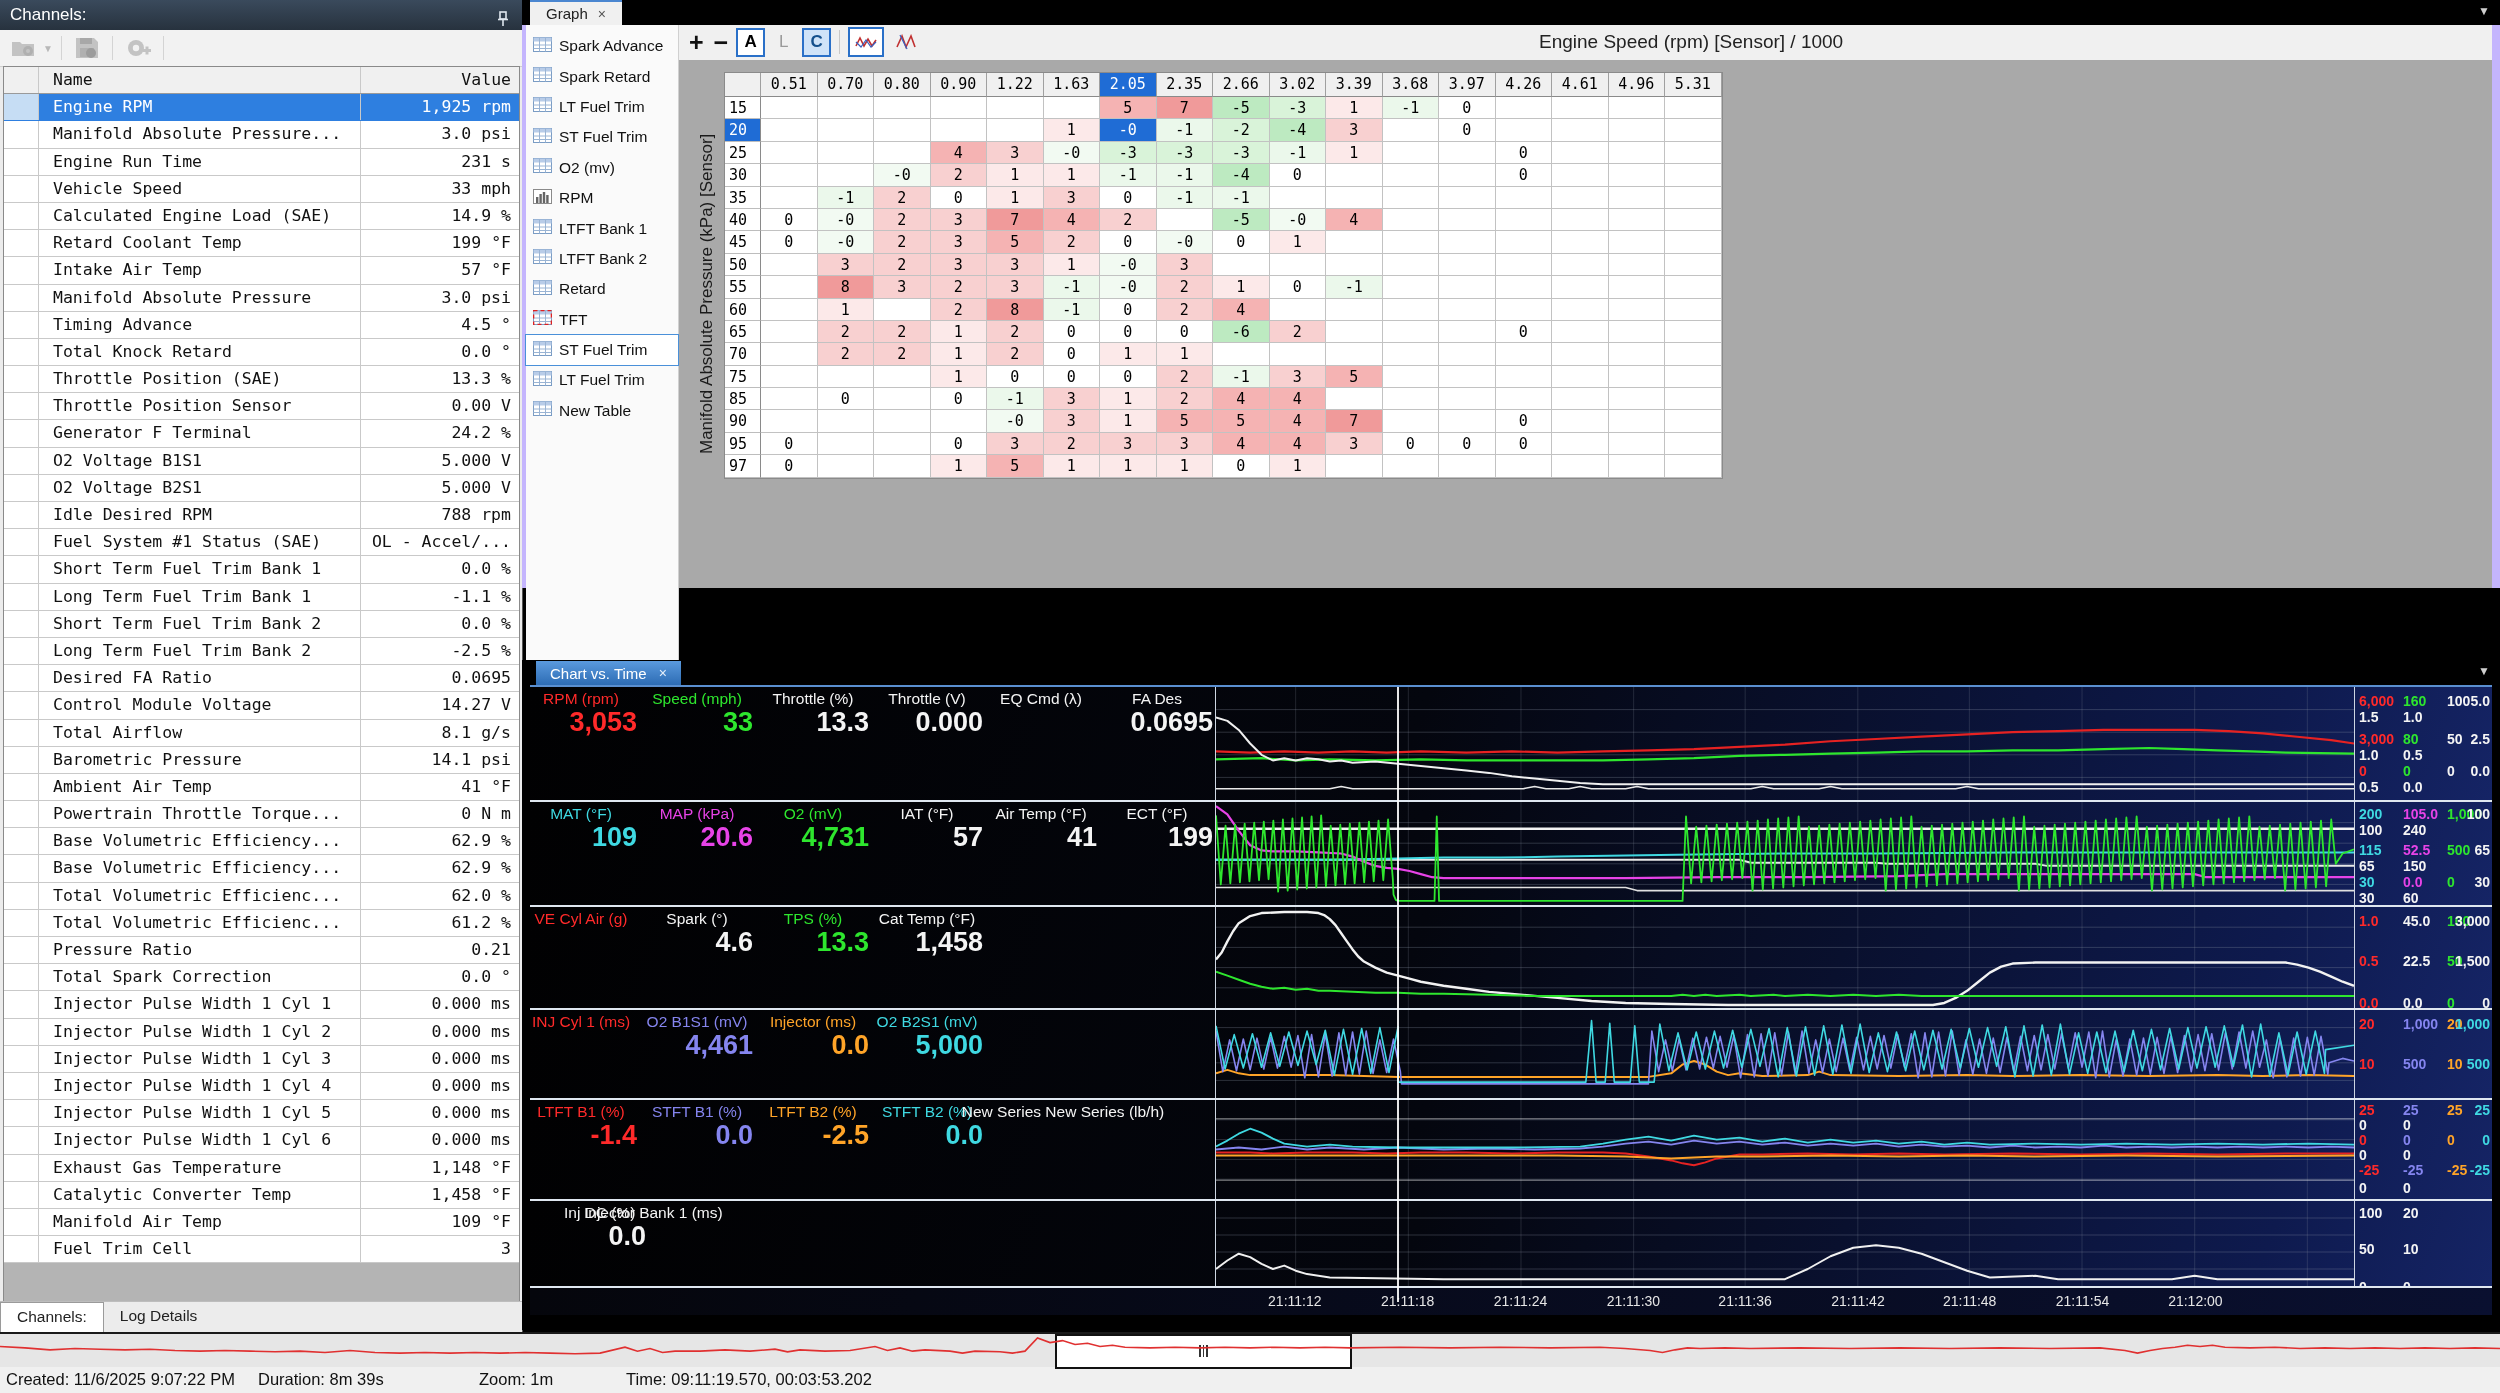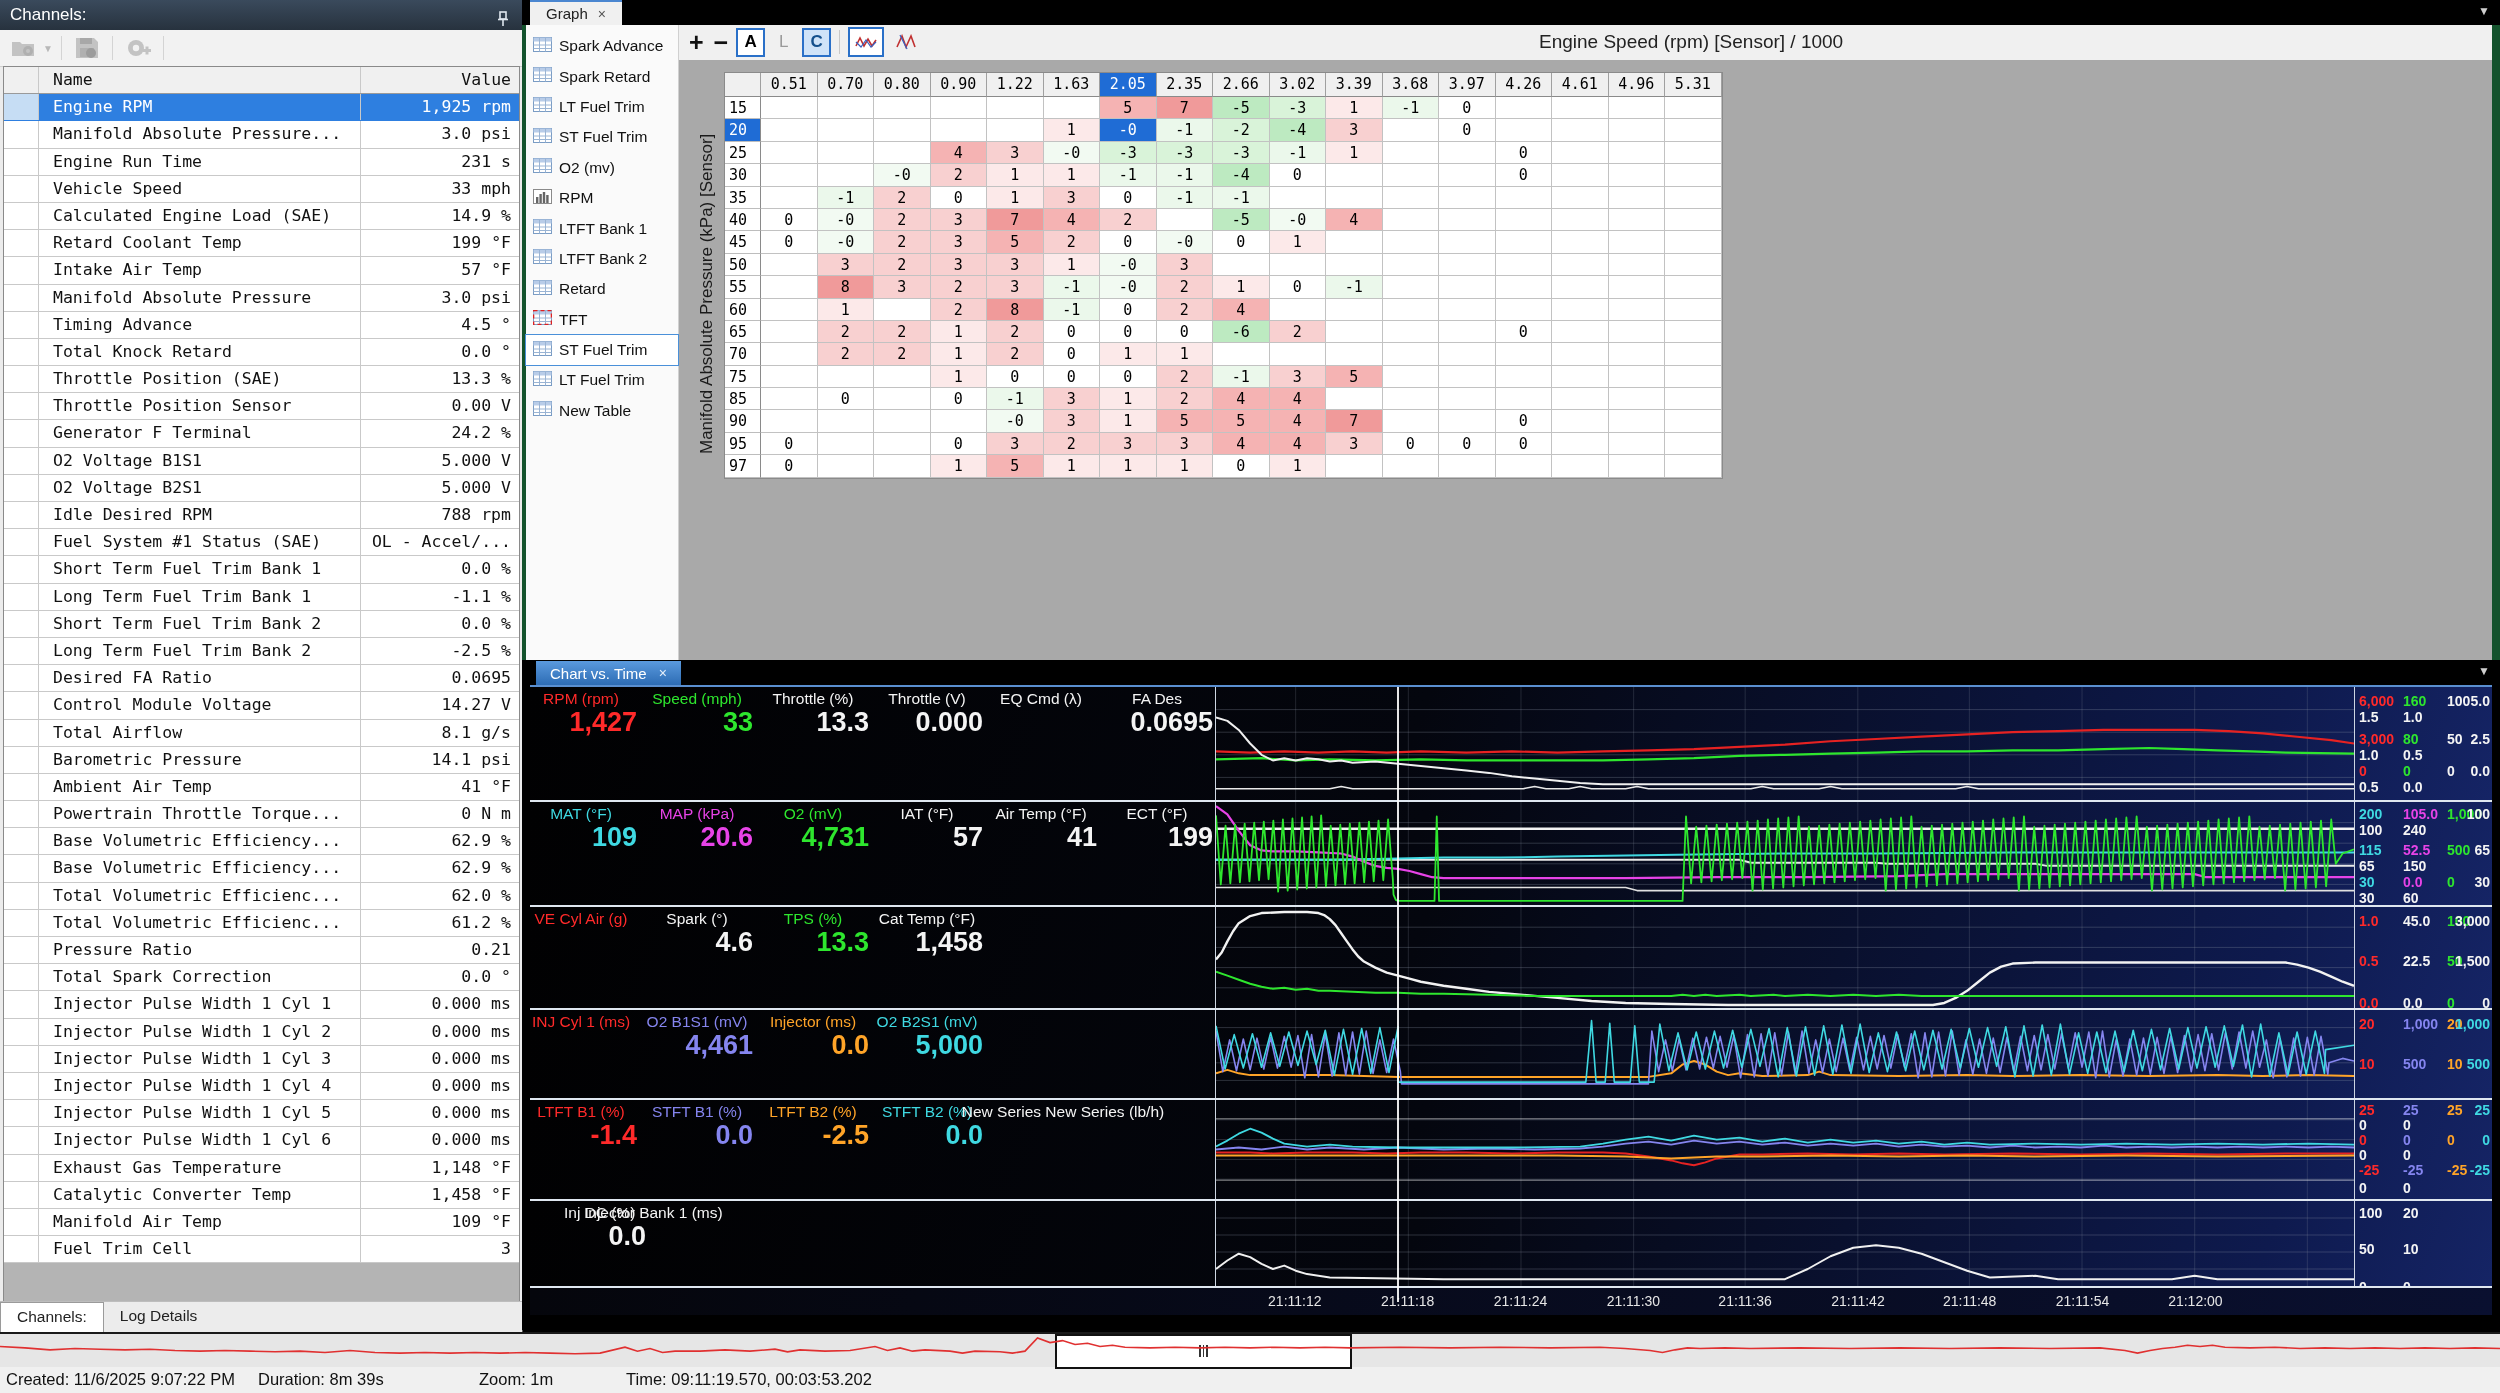--- a/index.html
+++ b/index.html
@@ -20,21 +20,21 @@
   .ch-selcell{width:34px;border-right:1px solid #c9c9c9;background:#fff;flex:0 0 auto;}
   .ch-row.hdr .ch-selcell{background:#f0f0f0;}
   .ch-name{flex:1;padding-left:14px;white-space:nowrap;overflow:hidden;border-right:1px solid #c9c9c9;}
   .ch-val{width:150px;flex:0 0 auto;text-align:right;padding-right:8px;white-space:nowrap;}
   .ch-row.sel{background:#2e7fe0;color:#fff;border-bottom:1px solid #2e7fe0;}
   .ch-row.sel .ch-selcell{background:#c6ddf4;}
   .ch-tabs{position:absolute;left:0;bottom:0;width:100%;height:30px;background:#ececec;border-top:1px solid #bdbdbd;display:flex;align-items:stretch;font-size:15.5px;}
   .ch-tab{padding:0 16px;line-height:28px;color:#222;}
   .ch-tab.active{background:#fff;border:1px solid #9a9a9a;border-bottom:none;}
   
-  #graph{position:absolute;left:522px;top:0;width:1978px;height:660px;background:#14532d;}
+  #graph{position:absolute;left:522px;top:0;width:1978px;height:588px;background:#c4b5fd;}
   .g-tabbar{height:25px;background:#000;position:relative;}
   .g-tab{position:absolute;left:8px;top:0;height:23px;width:92px;background:#f0f0f0;border-top:2px solid #4a86d0;
          font-size:15px;color:#222;display:flex;align-items:center;justify-content:center;gap:10px;}
   .tab-close{color:#555;font-size:14px;}
   .g-drop{position:absolute;right:10px;top:4px;color:#cfcfcf;font-size:12px;}
   .g-sidebar{position:absolute;left:4px;top:25px;width:152px;height:631px;background:#fafafa;border-right:1px solid #d0d0d0;padding-top:6px;}
   .gs-item{height:30.4px;display:flex;align-items:center;gap:7px;padding-left:7px;font-size:15.5px;color:#111;position:relative;}
   .gs-item.sel{outline:1px solid #4a90d9;background:#fff;}
   .g-topstrip{position:absolute;left:157px;top:25px;right:8px;height:35px;background:#f0f0f0;border-bottom:1px solid #9aa2aa;}
   .g-toolbar{position:absolute;left:8px;top:3px;display:flex;align-items:center;gap:6px;height:28px;}
@@ -930,21 +930,21 @@
         <span>Chart vs. Time</span>
         <span class="tab-close" style="color:#e8f0fa">×</span>
       </div>
       <span class="g-drop">▼</span>
     </div>
     <div class="c-area" id="c-area">
 
     <div class="c-row" style="height: 115px;">
           <div class="c-col" style="left: -5px; width: 112px;">
             <div class="c-label v-red">RPM (rpm)</div>
-            <div class="c-value v-red">1,427</div>
+            <div class="c-value v-red">3,053</div>
           </div>
           <div class="c-col" style="left: 111px; width: 112px;">
             <div class="c-label v-green">Speed (mph)</div>
             <div class="c-value v-green">33</div>
           </div>
           <div class="c-col" style="left: 227px; width: 112px;">
             <div class="c-label v-white">Throttle (%)</div>
             <div class="c-value v-white">13.3</div>
           </div>
           <div class="c-col" style="left: 341px; width: 112px;">

